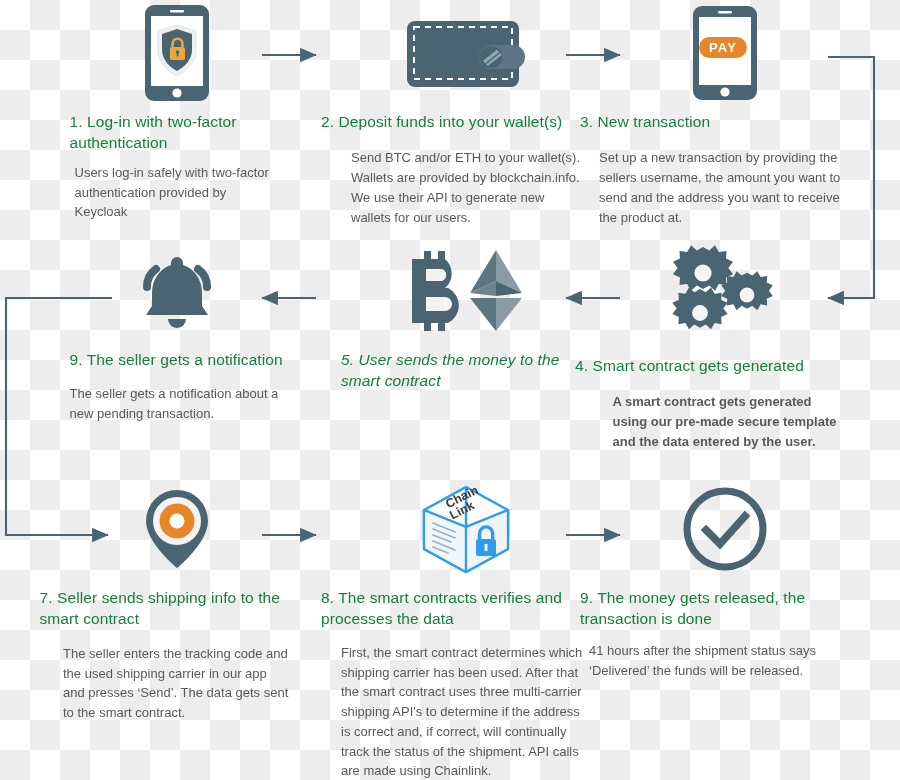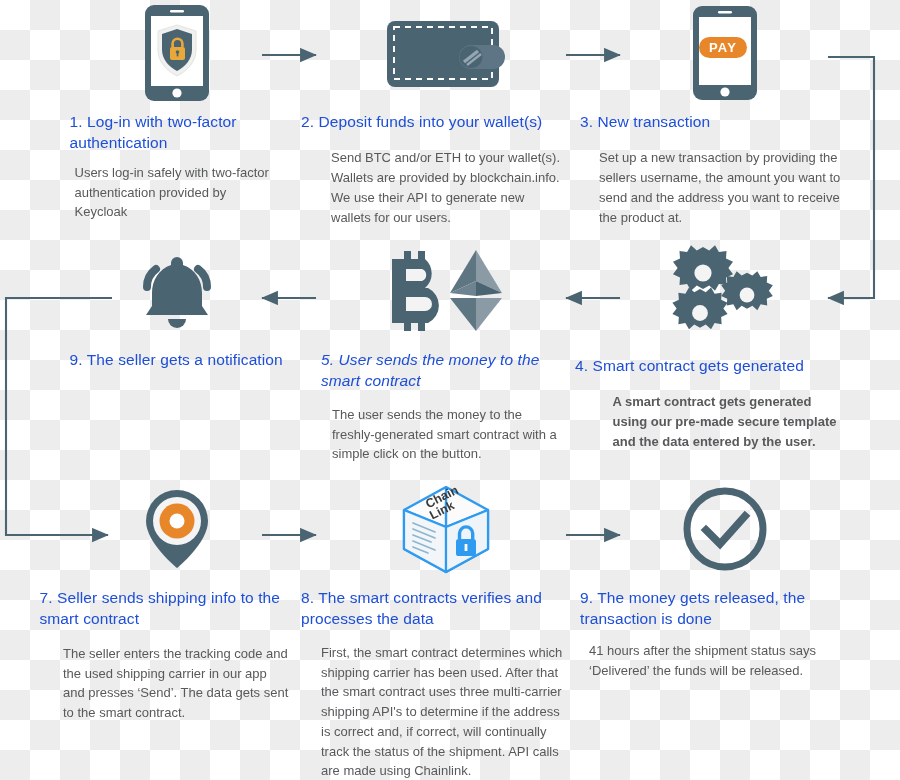--- a/index.html
+++ b/index.html
@@ -14,34 +14,34 @@
     background-position:0 0,30px 30px;
     overflow:hidden;
     position:relative;
   }
   #stage{position:absolute;left:0;top:0;width:900px;height:780px;}
   .conn{position:absolute;left:0;top:0;width:900px;height:780px;pointer-events:none;}
 
   .step{position:absolute;text-align:left;}
   .icon-wrap{height:105px;display:flex;align-items:center;justify-content:center;}
   .title{
-    font-size:15.5px;color:#1d4ed8;line-height:1.38;
+    font-size:15.5px;color:#15803d;line-height:1.38;
     margin:6px auto 0;font-weight:400;letter-spacing:.1px;
   }
   .desc{
     font-size:13px;color:#58595b;line-height:1.52;
     margin:9px auto 0;
   }
 
   
   .r1{top:0;}
   .r2{top:238px;}
   .r3{top:476px;}
   .c1{left:22px;width:310px;}
-  .c2{left:296px;width:300px;}
+  .c2{left:316px;width:300px;}
   .c3{left:570px;width:310px;}
 </style>
 </head>
 <body>
 
 <div id="stage">
 
   <svg class="conn" viewBox="0 0 900 780" xmlns="http://www.w3.org/2000/svg">
     <defs>
       <marker id="ah" markerWidth="9" markerHeight="9" refX="7.6" refY="3.4" orient="auto" markerUnits="strokeWidth">
@@ -155,37 +155,37 @@
           <path d="M28 0 L28 31 L54 43 z" fill="#8b9ba6"></path>
           <path d="M28 0 L2 43 L28 31 z" fill="#5e7682"></path>
           <path d="M28 48 L28 81 L54 48 z" fill="#8b9ba6"></path>
           <path d="M28 81 L28 48 L2 48 z" fill="#5e7682"></path>
           <path d="M28 31 L54 43 L28 46 z" fill="#4b6472"></path>
           <path d="M28 31 L2 43 L28 46 z" fill="#6e8390"></path>
         </g>
       </svg>
     </div>
     <div class="title" style="width:250px;font-style:italic;">5. User sends the money to the smart contract</div>
-    <div class="desc" style="width:228px;margin-top:13px;">The user sends the money to the freshly-generated smart contract with a simple click on the button.</div>
   </div>
 
   <div class="step r2 c1">
     <div class="icon-wrap">
       <svg width="94" height="84" viewBox="0 0 94 84">
         <g fill="#4b6472">
           <path d="M47 8 a6 6 0 0 1 6 6 v2 c12 4 19 15 19 28 v13 l6 9 h-62 l6 -9 v-13 c0 -13 7 -24 19 -28 v-2 a6 6 0 0 1 6 -6 z"></path>
           <path d="M38 70 h18 a9 9 0 0 1 -18 0 z"></path>
         </g>
         <g fill="none" stroke="#4b6472" stroke-width="8" stroke-linecap="round">
           <path d="M17 38 a22 22 0 0 1 9 -18"></path>
           <path d="M77 38 a22 22 0 0 0 -9 -18"></path>
         </g>
       </svg>
     </div>
     <div class="title" style="width:215px;">9. The seller gets a notification</div>
+    <div class="desc" style="width:215px;margin-top:14px;">The seller gets a notification about a new pending transaction.</div>
   </div>
 
   <div class="step r3 c1">
     <div class="icon-wrap">
       <svg width="78" height="86" viewBox="0 0 78 86">
         <path d="M39 4 a31 31 0 0 1 31 31 c0 22 -31 47 -31 47 S8 57 8 35 A31 31 0 0 1 39 4 z" fill="#4b6472"></path>
         <circle cx="39" cy="35" r="24" fill="#f4f4f4"></circle>
         <circle cx="39" cy="35" r="17.5" fill="#e8862a"></circle>
         <circle cx="39" cy="35" r="7.5" fill="#ffffff"></circle>
       </svg>

